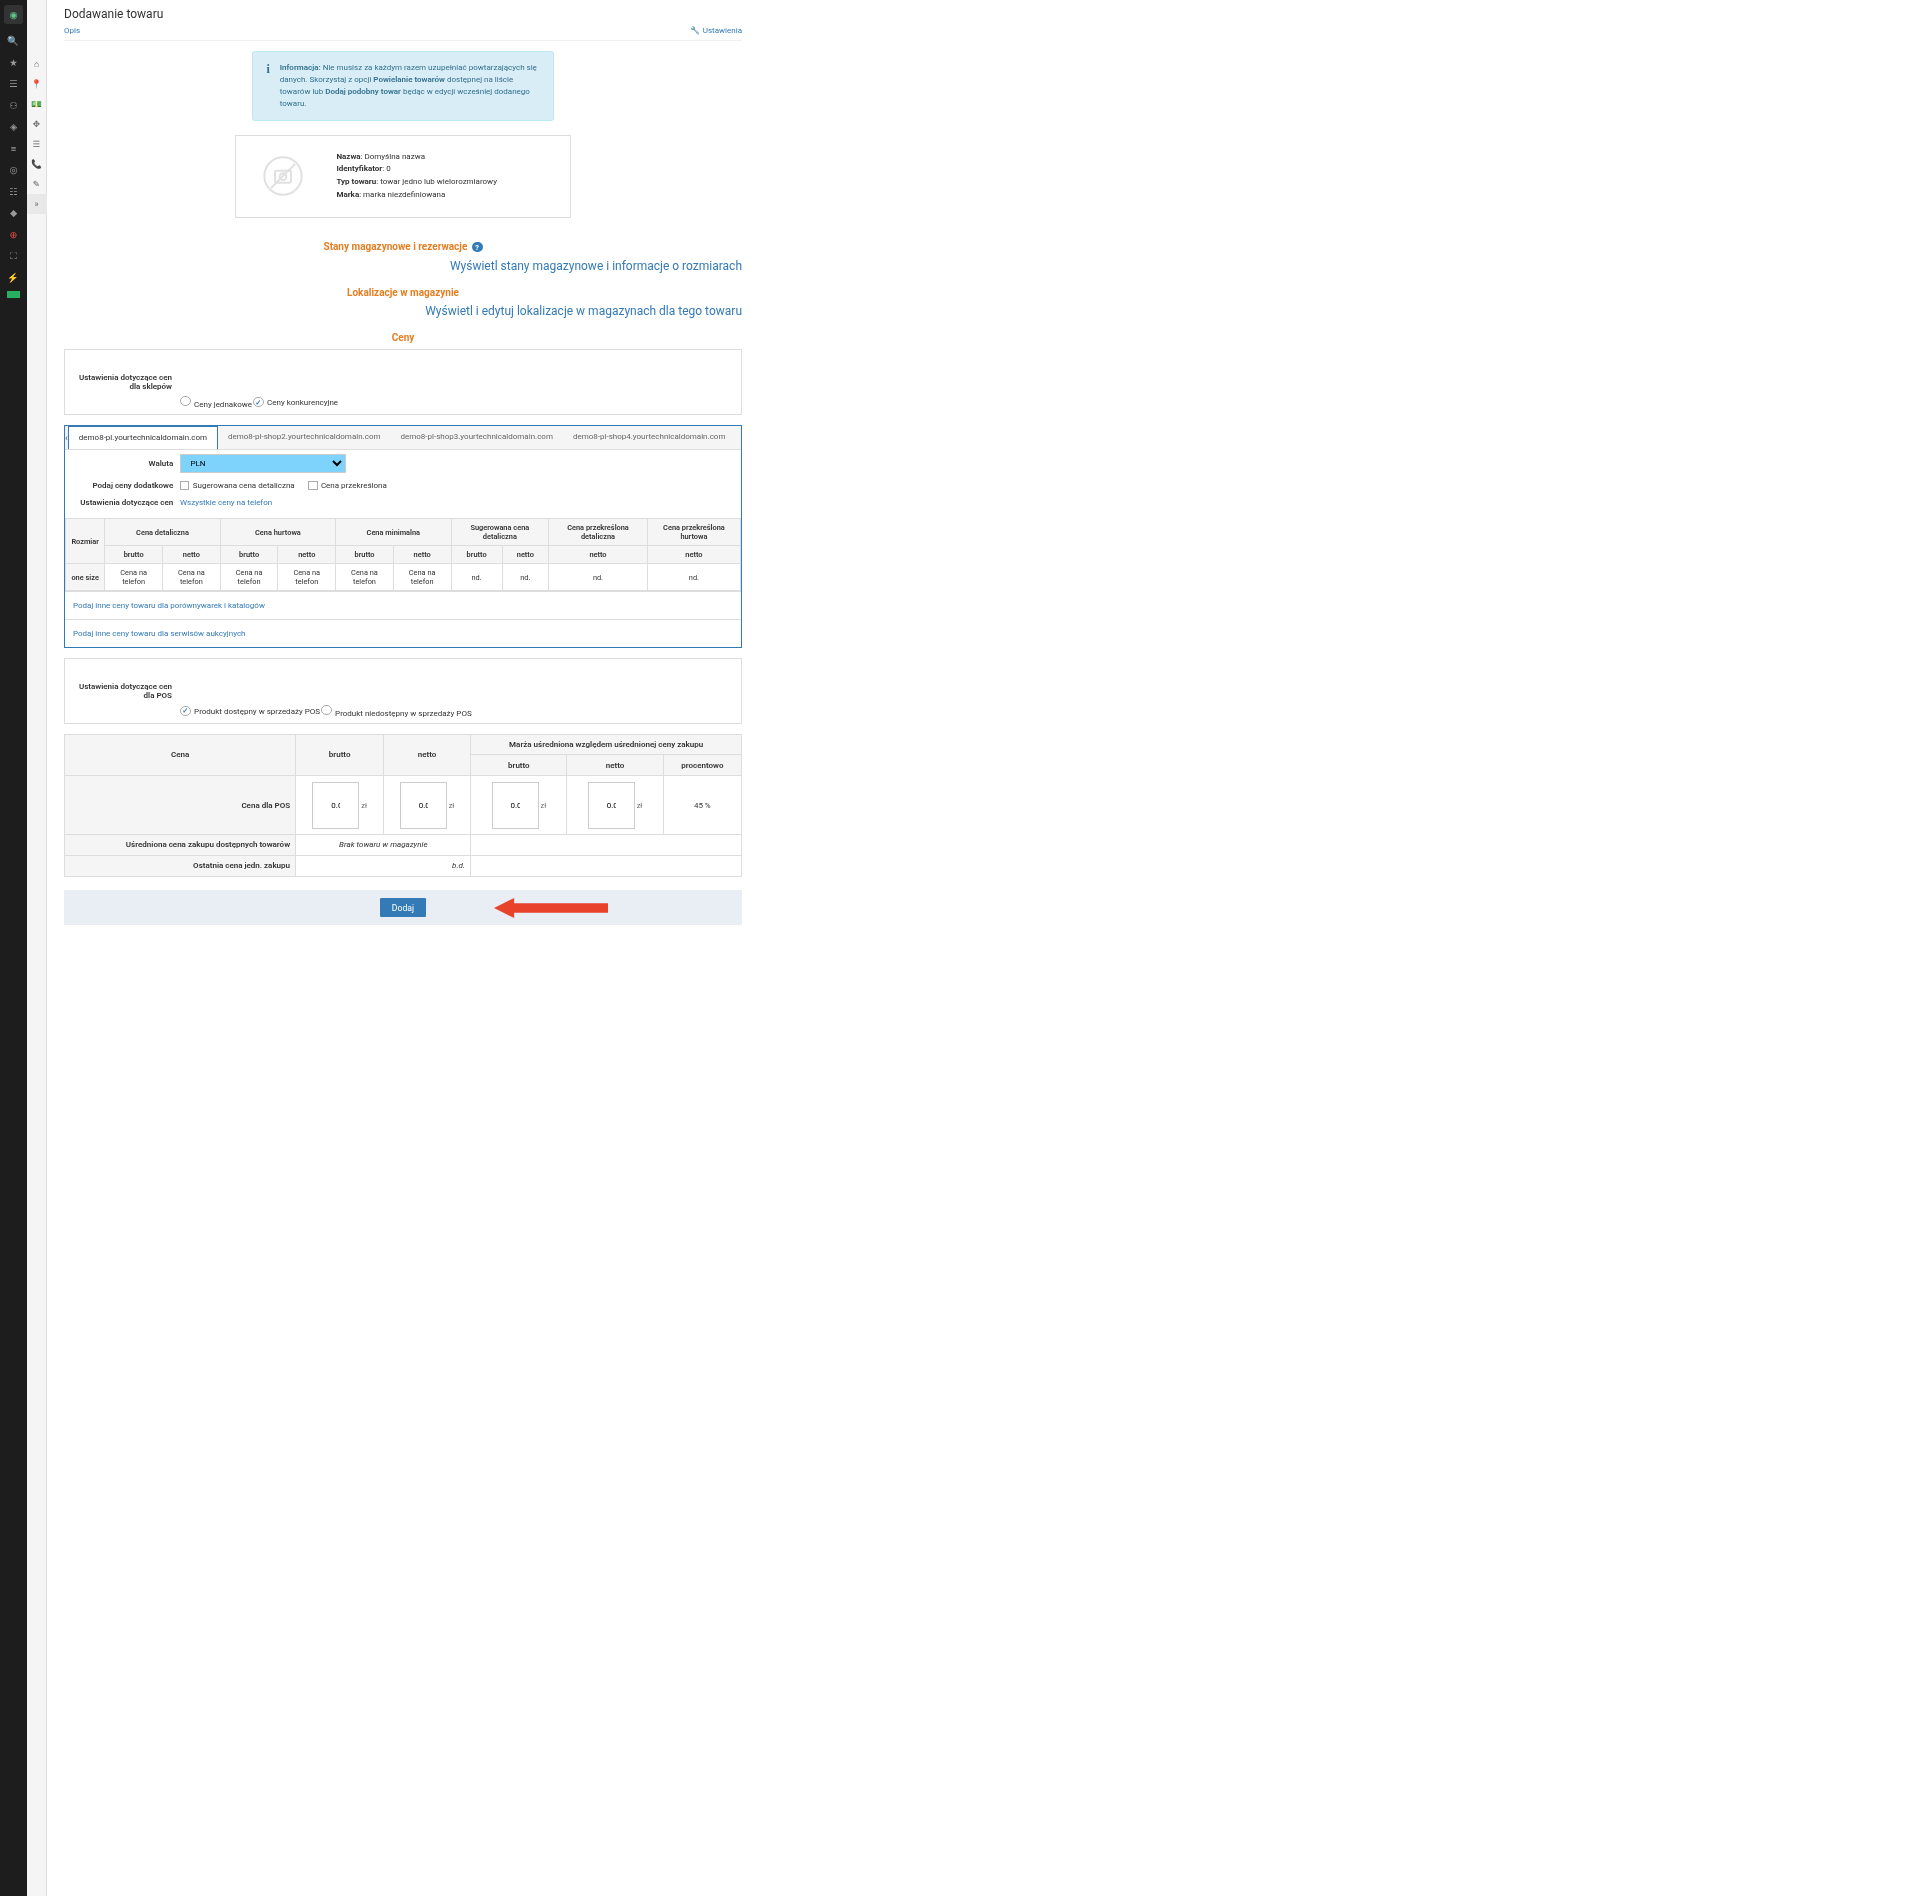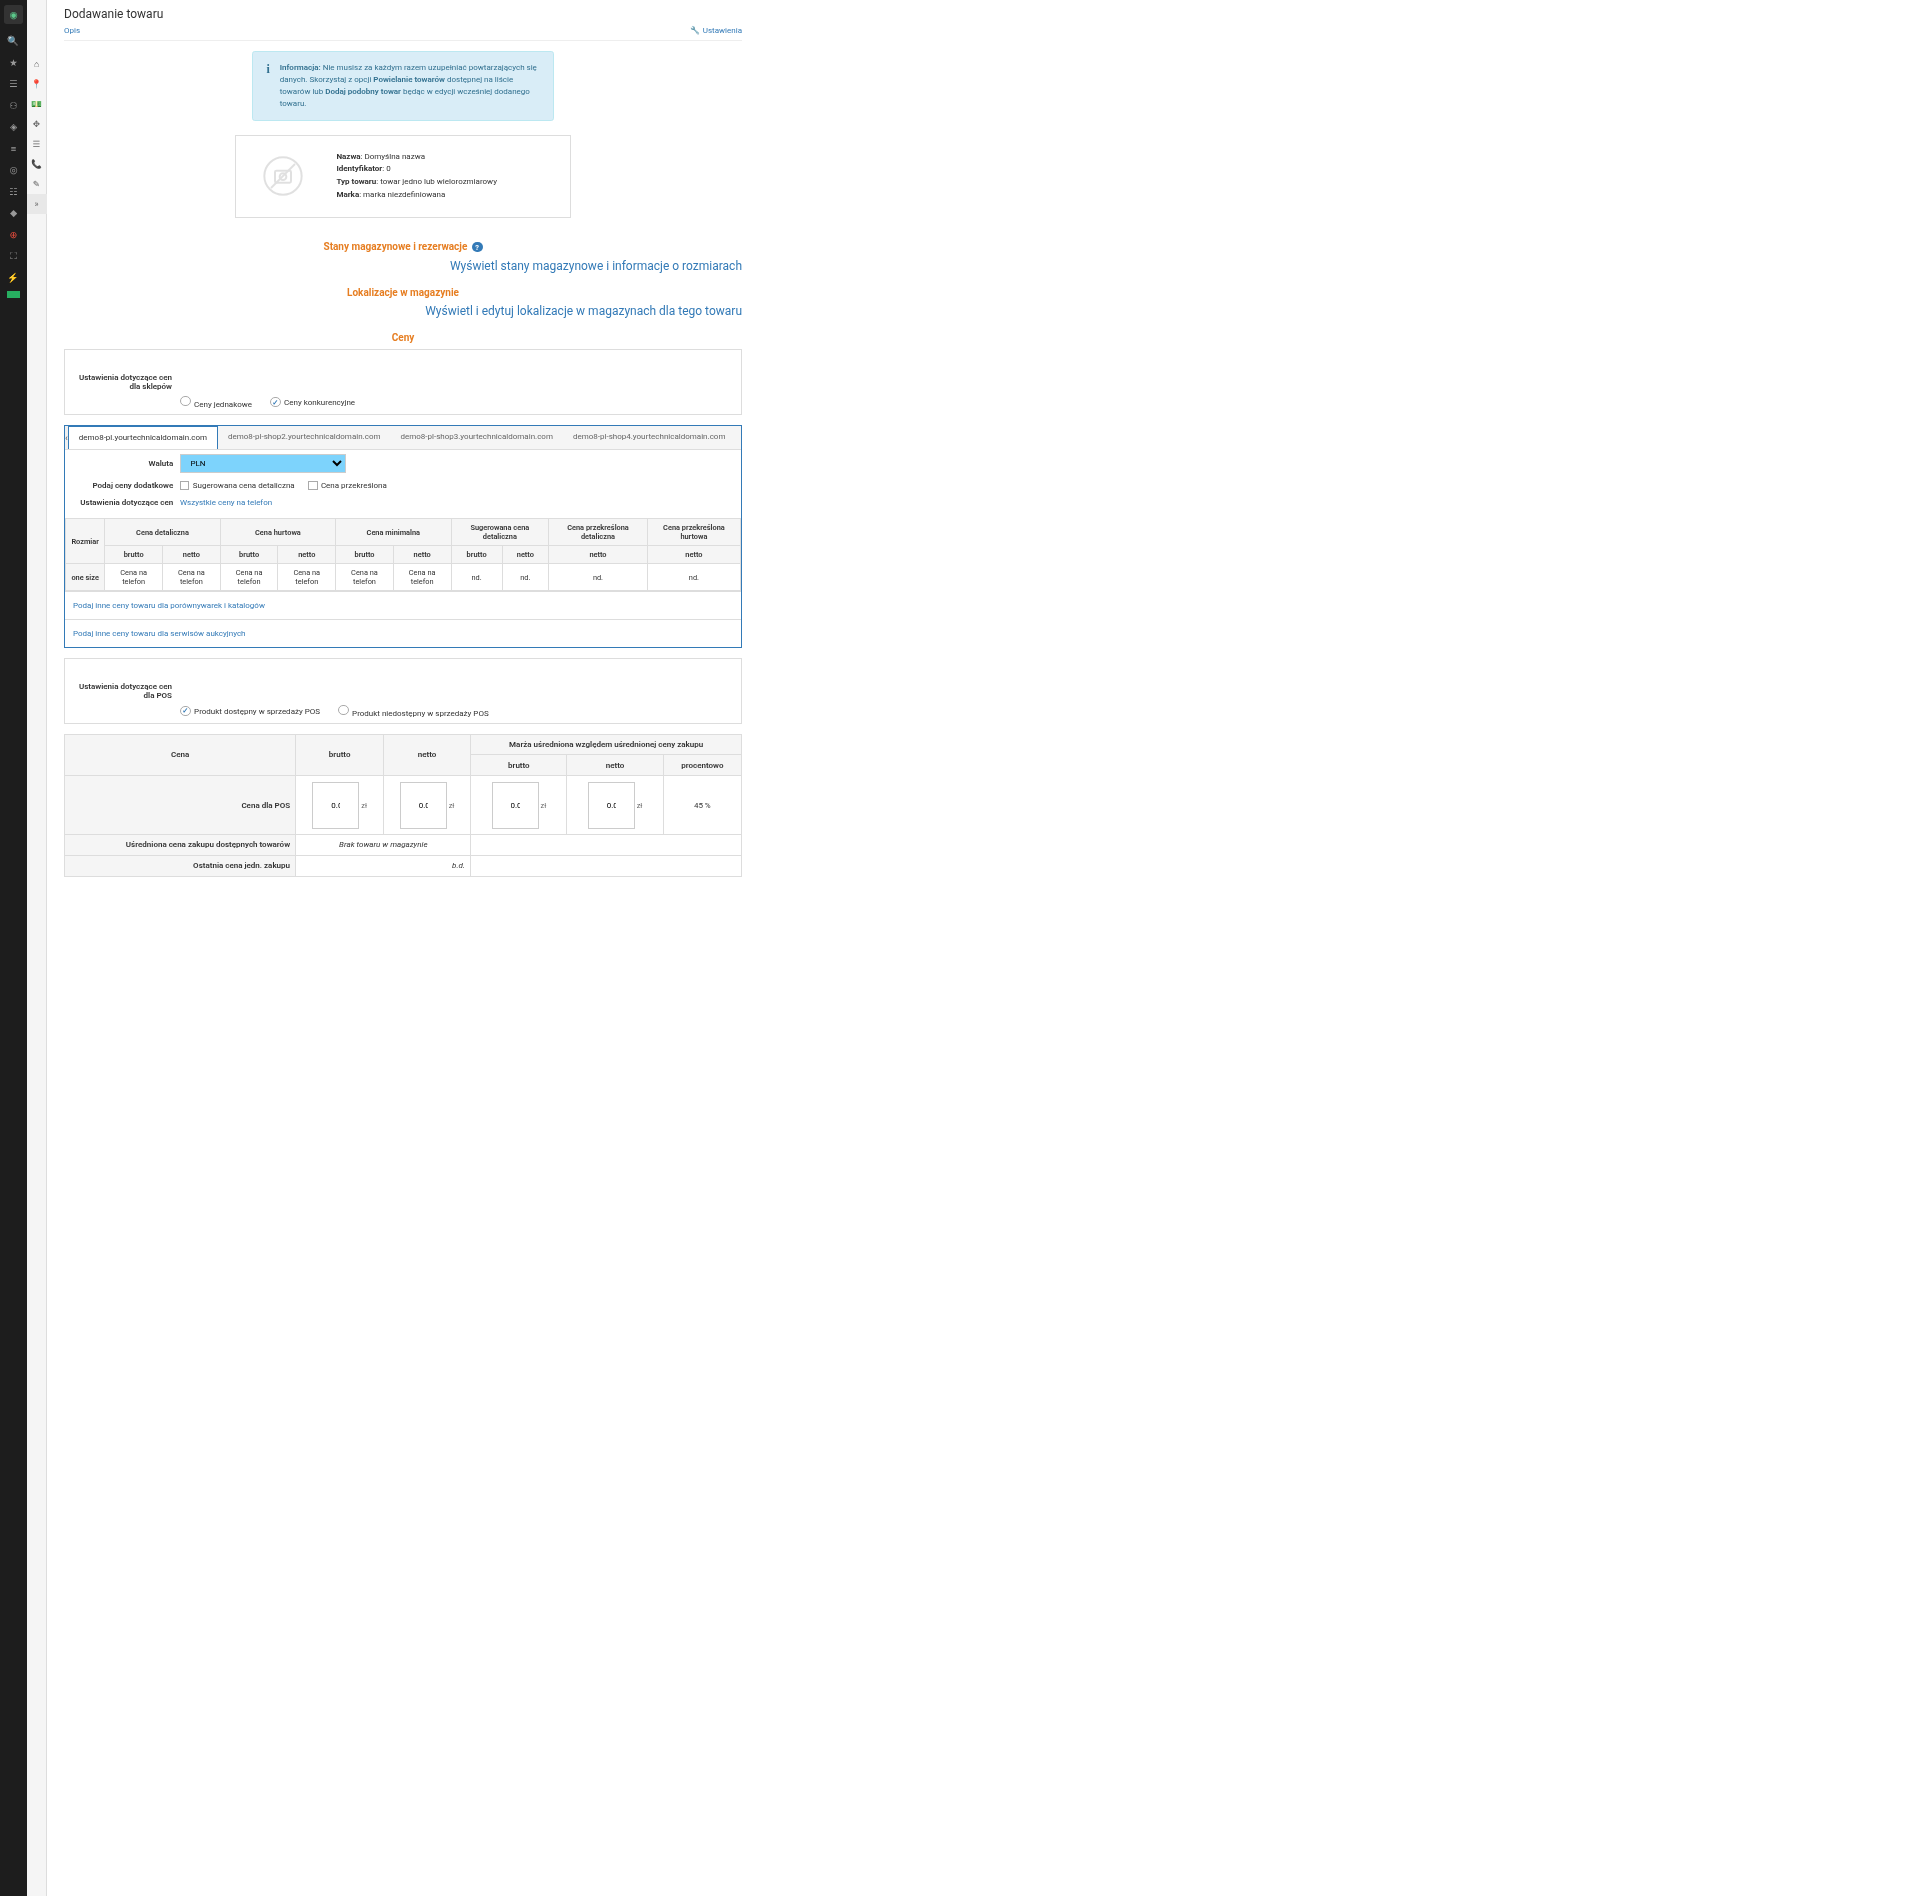--- a/index.html
+++ b/index.html
@@ -24,21 +24,21 @@
 .preview-box{border:0.7px solid #ddd;margin:0 auto 23px;max-width:336px;display:flex;align-items:center;padding:13.4px;gap:20px;}
 .img-placeholder{width:67px;height:54px;display:flex;align-items:center;justify-content:center;}
 .img-placeholder svg{opacity:.25;}
 .preview-details{font-size:8px;line-height:1.6;}
 .section-title{color:#e67e22;font-size:10px;text-align:center;margin:13.4px 0 6.7px;}
 .section-link{color:#337ab7;text-align:right;display:block;font-size:12px;margin-bottom:10px;}
 .help-icon{display:inline-flex;width:10.7px;height:10.7px;background:#337ab7;color:#fff;border-radius:50%;align-items:center;justify-content:center;font-size:7.4px;font-weight:bold;margin-left:2px;}
 .panel{border:0.7px solid #ddd;margin-bottom:10px;}
 .row{display:flex;align-items:center;padding:5.4px 8px;}
 .row-label{width:107px;text-align:right;padding-right:8px;font-size:8px;}
-.radio-group{display:flex;gap:18px;align-items:center;margin-top:40px;}
+.radio-group{display:flex;gap:1px;align-items:center;margin-top:40px;}
 .radio{width:10.7px;height:10.7px;border:0.7px solid #aaa;border-radius:50%;display:inline-flex;align-items:center;justify-content:center;margin-right:3.4px;}
 .radio.checked::after{content:'✓';color:#337ab7;font-size:7.4px;font-weight:bold;}
 .checkbox{width:9.4px;height:9.4px;border:0.7px solid #aaa;display:inline-block;margin-right:3.4px;vertical-align:middle;}
 .tabs-container{border:0.7px solid #337ab7;position:relative;}
 .tabs{display:flex;background:#f5f5f5;border-bottom:0.7px solid #ddd;overflow:hidden;}
 .tab{padding:6.7px 10px;font-size:8px;color:#666;cursor:pointer;white-space:nowrap;}
 .tab.active{background:#fff;border:0.7px solid #337ab7;border-bottom:0.7px solid #fff;margin-bottom:-0.7px;color:#333;}
 .tab-arrow{width:13.4px;display:flex;align-items:center;justify-content:center;background:#f0f0f0;cursor:pointer;font-size:9.4px;color:#555;}
 .form-row{display:flex;align-items:center;padding:4px 8px;}
 .form-label{width:107px;text-align:right;padding-right:6.7px;font-weight:600;font-size:8px;}
@@ -243,14 +243,20 @@
       <td colspan="3"></td>
     </tr>
     <tr>
       <td class="label-cell">Ostatnia cena jedn. zakupu</td>
       <td colspan="2" style="font-style:italic;text-align:right;">b.d.</td>
       <td colspan="3"></td>
     </tr>
   </tbody>
     </table>
 
+  <div class="submit-bar">
+    <button class="btn-primary">Dodaj</button>
+    <svg class="arrow-annotation" width="114" height="27" viewBox="0 0 170 40">
+      <polygon points="0,20 30,5 30,13 170,13 170,27 30,27 30,35" fill="#e8422b"></polygon>
+    </svg>
+  </div>
 </div>
 
 
 </body></html>

